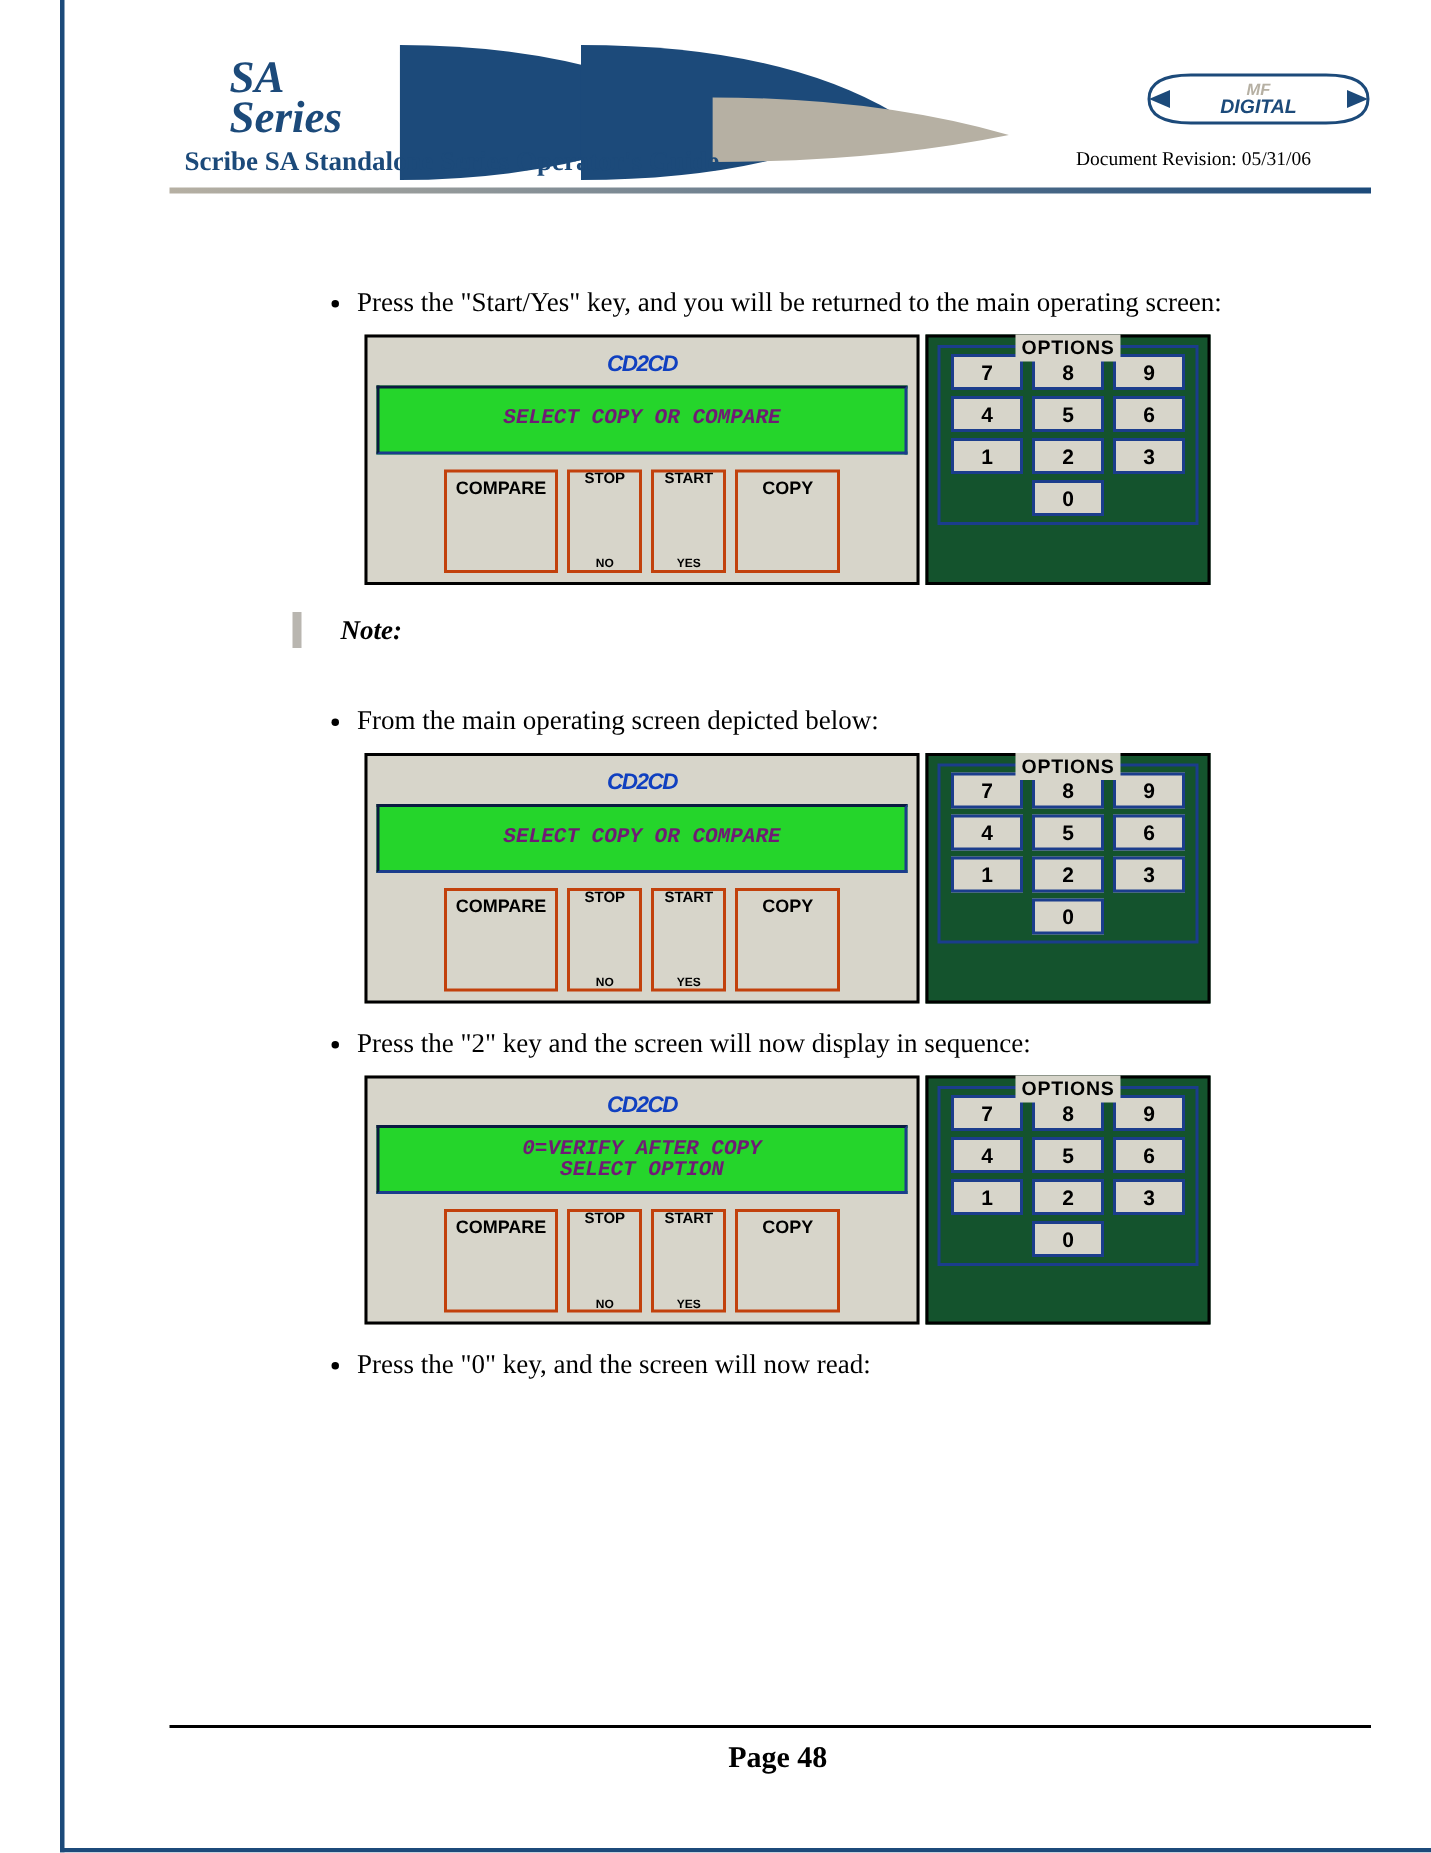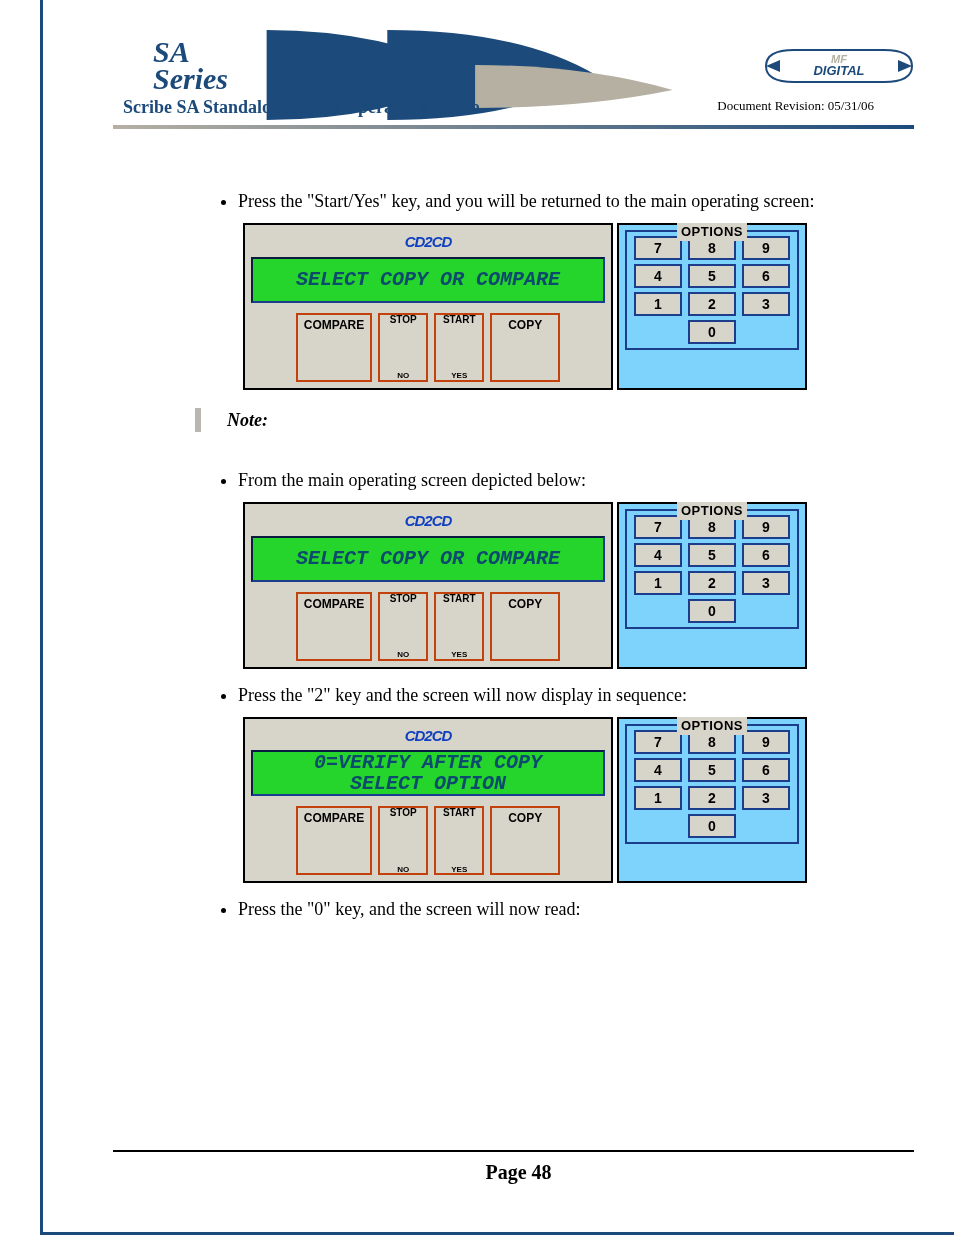--- a/index.html
+++ b/index.html
@@ -128,21 +128,21 @@
   .panel-left {
     width: 370px;
     background: #d7d5ca;
     border: 2px solid #000;
     padding: 4px 6px 6px 6px;
     box-sizing: border-box;
     font-family: Arial, Helvetica, sans-serif;
   }
   .panel-right {
     width: 190px;
-    background: #7dd3fc;
+    background: #14532d;
     border: 2px solid #000;
     padding: 3px 6px 6px 6px;
     box-sizing: border-box;
     font-family: Arial, Helvetica, sans-serif;
     position: relative;
   }
   .cd2cd {
     text-align: center;
     margin-bottom: 3px;
   }
@@ -163,22 +163,22 @@
     display: flex;
     flex-direction: column;
     justify-content: center;
     align-items: center;
     gap: -2px;
   }
   .lcd .line {
     font-family: "Courier New", monospace;
     font-style: italic;
     font-weight: bold;
-    color: #0c4a6e;
-    font-size: 20px;
+    color: #701a75;
+    font-size: 14px;
     letter-spacing: 0px;
     white-space: nowrap;
     line-height: 1.05;
   }
   .btn-row {
     display: flex;
     gap: 6px;
     justify-content: center;
     margin-top: 10px;
   }

